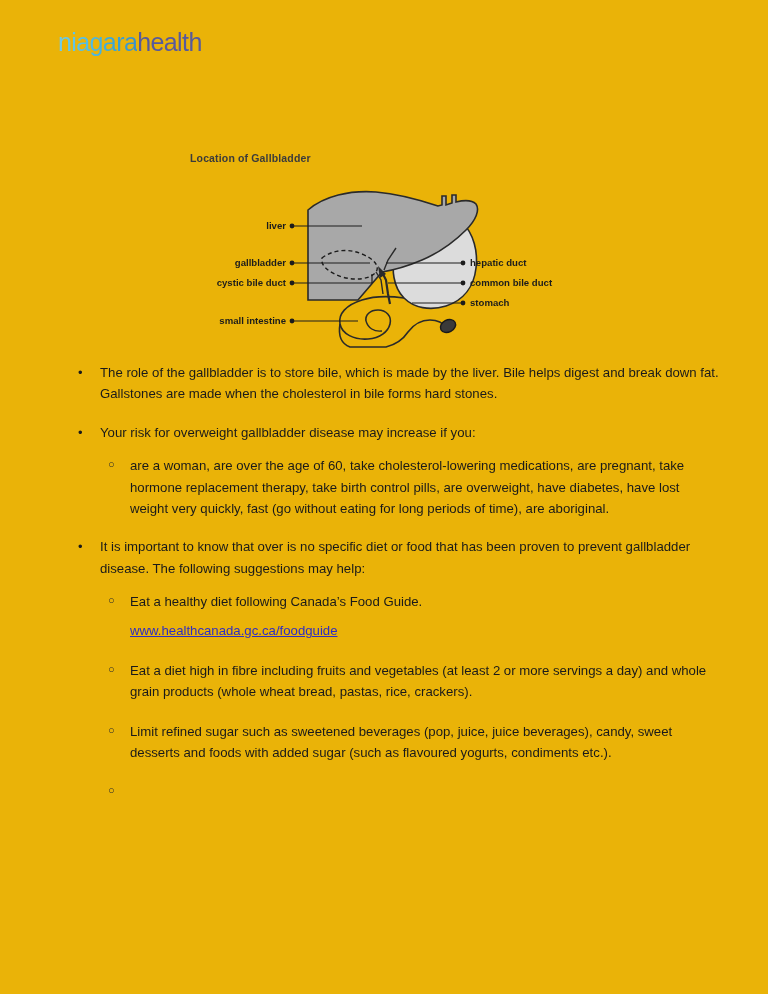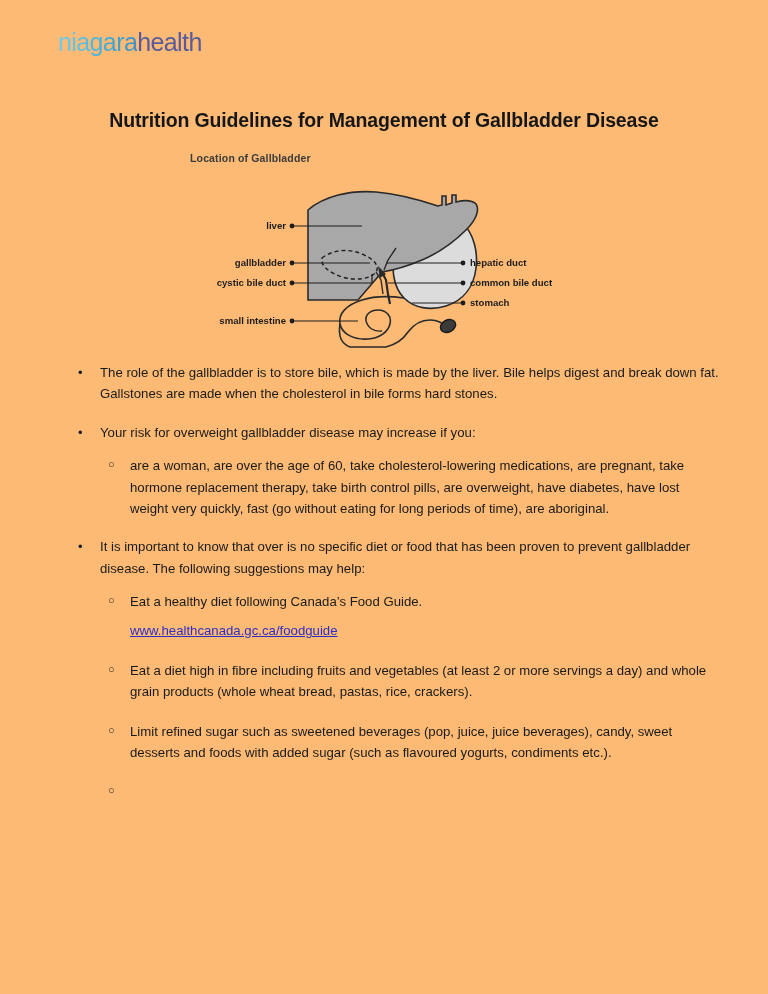--- a/index.html
+++ b/index.html
@@ -13,21 +13,21 @@
     position: relative;
     font-family: "Liberation Sans", sans-serif;
     color: #1a1a1a;
     overflow: hidden;
   }
 
   .page {
     width: 768px;
     height: 994px;
     position: relative;
-    background: #fdba74;
+    background: #eab308;
     box-sizing: border-box;
   }
 
   
   .logo {
     position: absolute;
     left: 58px;
     top: 30px;
     font-size: 25px;
     font-weight: 400;
@@ -152,21 +152,20 @@
 </style>
 </head>
 <body>
 
 <div class="page">
 
   <div class="logo">
     <span class="logo-niagara">niagara</span><span class="logo-health">health</span>
   </div>
 
-  <h1 class="doc-title">Nutrition Guidelines for Management of Gallbladder Disease</h1>
 
   <div class="figure">
     <div class="figure-caption">Location of Gallbladder</div>
 
     <svg width="390" height="200" viewBox="0 0 390 200">
 
       <path d="M206 100 C204 82 216 70 232 66 C246 62 262 64 272 74
                C284 86 288 104 286 120 C284 138 274 152 256 158
                C240 163 224 160 214 150 C204 140 200 122 206 100 Z" fill="#dcdcdc" stroke="#2a2a2a" stroke-width="1.6"></path>
 

